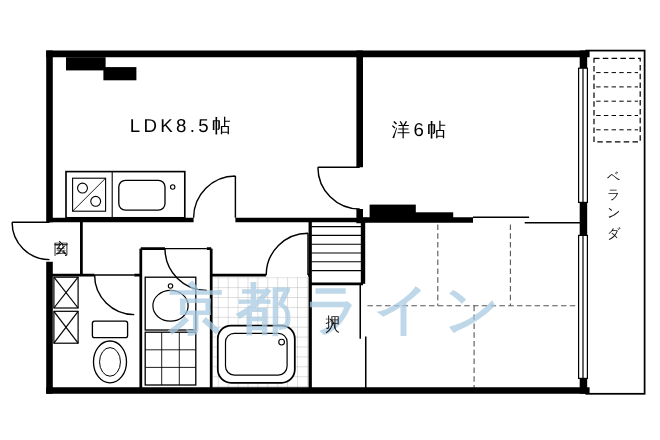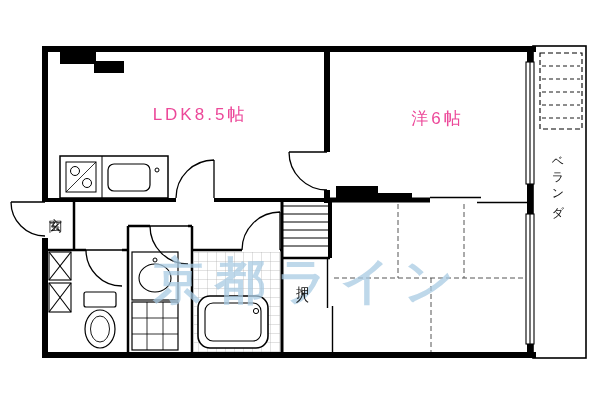--- a/index.html
+++ b/index.html
@@ -1,19 +1,19 @@
 <!DOCTYPE html>
 <html><head>
 <meta charset="utf-8">
 <style>
   html,body{margin:0;padding:0;background:#ffffff;}
   body{font-family:"Liberation Sans","DejaVu Sans",sans-serif;color:#111;}
   #stage{position:relative;width:600px;height:400px;background:#fff;overflow:hidden;}
   #plan-svg{position:absolute;left:0;top:0;z-index:1;}
-  .room-label{position:absolute;z-index:3;color:#ec4899;text-align:center;letter-spacing:3px;font-size:17px;}
+  .room-label{position:absolute;z-index:3;color:#000000;text-align:left;letter-spacing:3px;font-size:17px;}
   .v-label{position:absolute;z-index:3;color:#111;writing-mode:vertical-rl;text-orientation:upright;letter-spacing:3px;font-size:13px;line-height:1;}
   #watermark{position:absolute;left:153px;top:248px;z-index:2;font-size:50px;letter-spacing:12px;font-weight:700;white-space:nowrap;opacity:0.75;}
 </style>
 </head>
 <body>
 
 <div id="stage">
 
   <svg id="plan-svg" width="600" height="400" viewBox="0 0 600 400">
     <defs>
@@ -146,19 +146,19 @@
 
     <g stroke="#000" stroke-width="1.4" fill="none">
       <path d="M 430 197.5 H 481 M 477 202.5 H 528"></path>
       <path d="M 327.5 258 V 308 M 332.5 306 V 355"></path>
     </g>
   </svg>
 
   <div id="watermark" style="color:#a9cbe3;">京都ライン</div>
 
   <div class="room-label" style="left:118px;top:103px;width:164px;">LDK8.5帖</div>
-  <div class="room-label" style="left:380px;top:107px;width:115px;">洋6帖</div>
+  <div class="room-label" style="left:356px;top:107px;width:115px;">洋6帖</div>
 
   <div class="v-label" style="left:49px;top:207px;">玄関</div>
   <div class="v-label" style="left:296px;top:276px;">押入</div>
   <div class="v-label" style="left:552px;top:147px;font-size:12px;">ベランダ</div>
 
 </div>
 
 </body></html>

